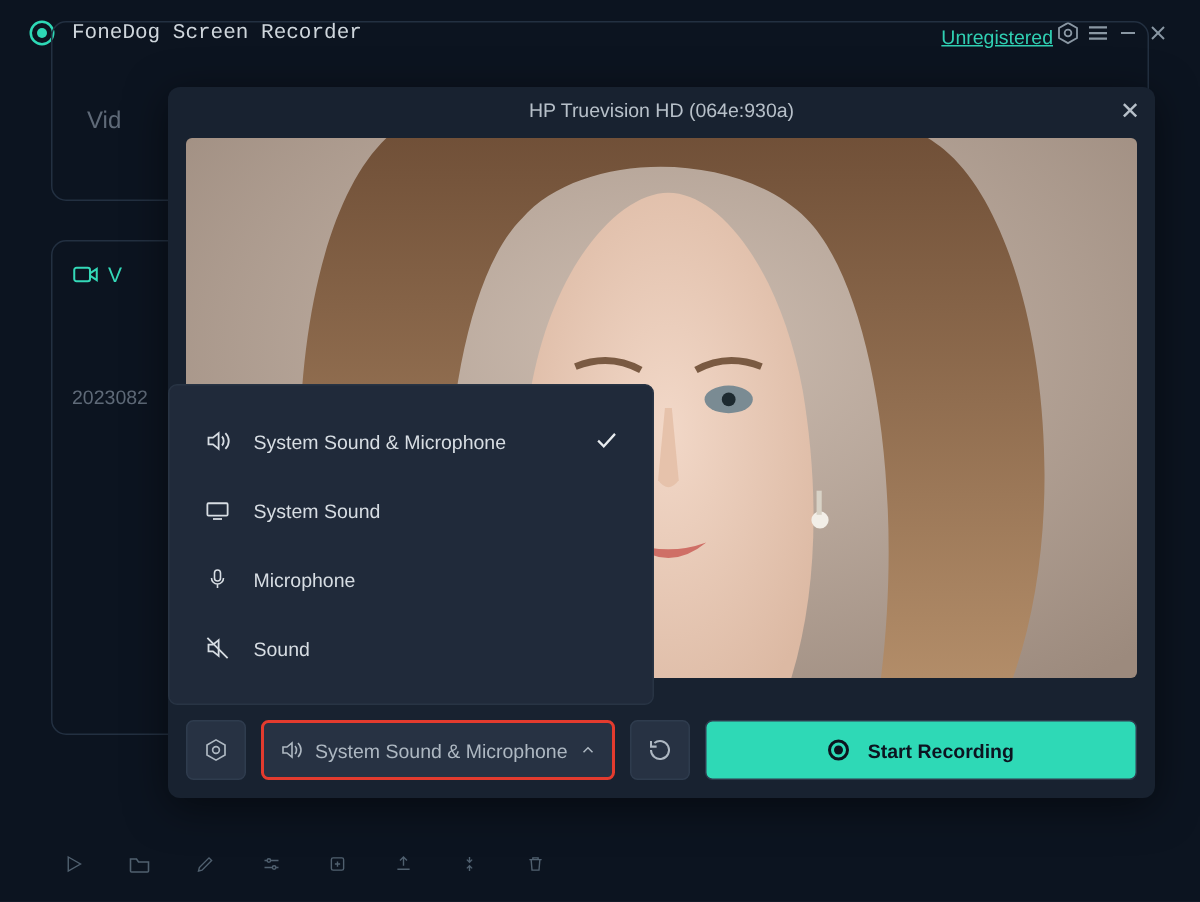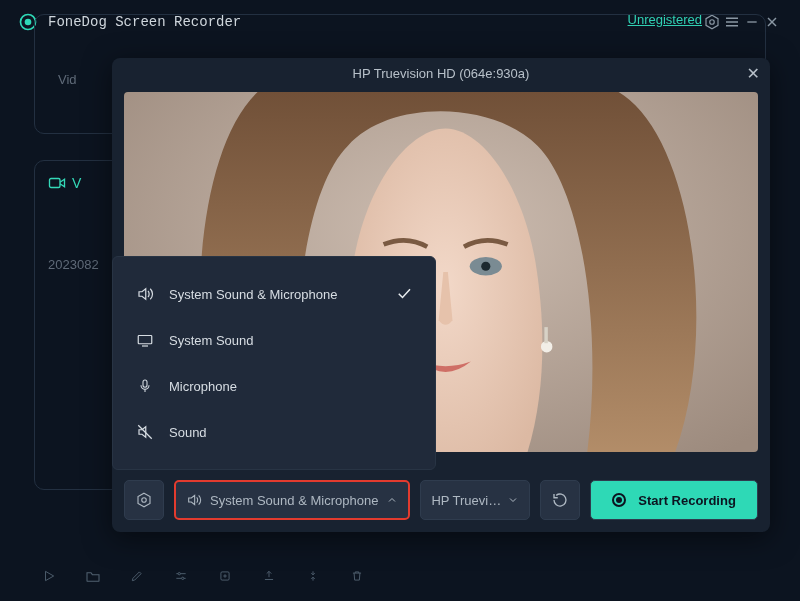--- a/index.html
+++ b/index.html
@@ -2,27 +2,27 @@
 <html><head>
 <meta charset="utf-8">
 <style>
   * { box-sizing: border-box; margin: 0; padding: 0; }
   body { width: 800px; height: 601px; background: #0c1420; font-family: -apple-system, "Segoe UI", Arial, sans-serif; color: #c7c7c7; overflow: hidden; position: relative; }
   .titlebar { display: flex; align-items: center; height: 44px; padding: 0 18px; }
   .logo { display: flex; align-items: center; gap: 10px; }
   .logo-mark { width: 20px; height: 20px; }
   .logo-text { color: #cfd6dc; font-size: 14px; font-family: Liberation Mono, monospace; }
   .titlebar-spacer { flex: 1; }
-  .title-right { display: flex; align-items: flex-start; gap: 0; }
+  .title-right { display: flex; align-items: flex-end; gap: 0; }
   .unregistered { color: #30d0b3; font-size: 13px; text-decoration: underline; cursor: pointer; }
   .ico-btn { width: 20px; height: 20px; display: flex; align-items: center; justify-content: center; color: #8a97a3; cursor: pointer; }
 
   
   .bg-panel1 { position: absolute; top: 14px; left: 34px; right: 34px; height: 120px; border: 1px solid #233041; border-radius: 10px; }
-  .bg-label-left { position: absolute; top: 72px; left: 58px; color: #5f6a78; font-size: 13px; }
+  .bg-label-left { position: absolute; top: 72px; left: 58px; color: #5f6a78; font-size: 16px; }
   .bg-label-right { position: absolute; top: 72px; right: 48px; color: #5f6a78; font-size: 13px; margin-left: 12px; }
 
   .bg-panel2 { position: absolute; top: 160px; left: 34px; right: 34px; height: 330px; border: 1px solid #233041; border-radius: 10px; }
   .bg-tabbar { position: absolute; top: 175px; left: 48px; color: #34d9b8; font-size: 14px; display: flex; align-items: center; gap: 6px; }
   .bg-viewtoggle { position: absolute; top: 172px; right: 46px; display: flex; gap: 2px; }
   .vt-grid { width: 24px; height: 22px; background: #23313f; border-radius: 3px 0 0 3px; display:flex;align-items:center;justify-content:center;}
   .vt-list { width: 24px; height: 22px; background: #2fd0b3; border-radius: 0 3px 3px 0; display:flex;align-items:center;justify-content:center;}
   .bg-listitem { position: absolute; top: 225px; left: 48px; color: #5f6a78; font-size: 13px; margin-top: 32px; }
 
   .bottom-toolbar { position: absolute; bottom: 16px; left: 40px; display: flex; gap: 26px; color: #50606f; }
@@ -219,26 +219,20 @@
     <div class="foot-btn audio-sel">
       <svg width="16" height="16" viewBox="0 0 24 24" fill="none" stroke="#aeb8c2" stroke-width="1.6">
           <path d="M4 9v6h4l5 4V5L8 9H4z"></path>
           <path d="M16 8c2 2 2 6 0 8M19 5c4 4 4 10 0 14"></path>
         </svg>
       <span style="white-space:nowrap;overflow:hidden;text-overflow:ellipsis;">System Sound &amp; Microphone</span>
       <svg class="chev" width="12" height="12" viewBox="0 0 24 24" fill="none" stroke="#aeb8c2" stroke-width="2">
           <polyline points="6 15 12 9 18 15"></polyline>
         </svg>
     </div>
-    <div class="foot-btn cam-sel">
-      <span style="white-space:nowrap;overflow:hidden;">HP Truevi…</span>
-      <svg class="chev" width="12" height="12" viewBox="0 0 24 24" fill="none" stroke="#aeb8c2" stroke-width="2">
-          <polyline points="6 9 12 15 18 9"></polyline>
-        </svg>
-    </div>
     <div class="foot-btn sq">
       <svg width="18" height="18" viewBox="0 0 24 24" fill="none" stroke="#aeb8c2" stroke-width="1.8">
           <path d="M4 12a8 8 0 1 0 3-6.2"></path>
           <polyline points="4 4 4 9 9 9"></polyline>
         </svg>
     </div>
     <div class="foot-btn start-btn">
       <span class="start-dot"></span>
       <span>Start Recording</span>
     </div>

